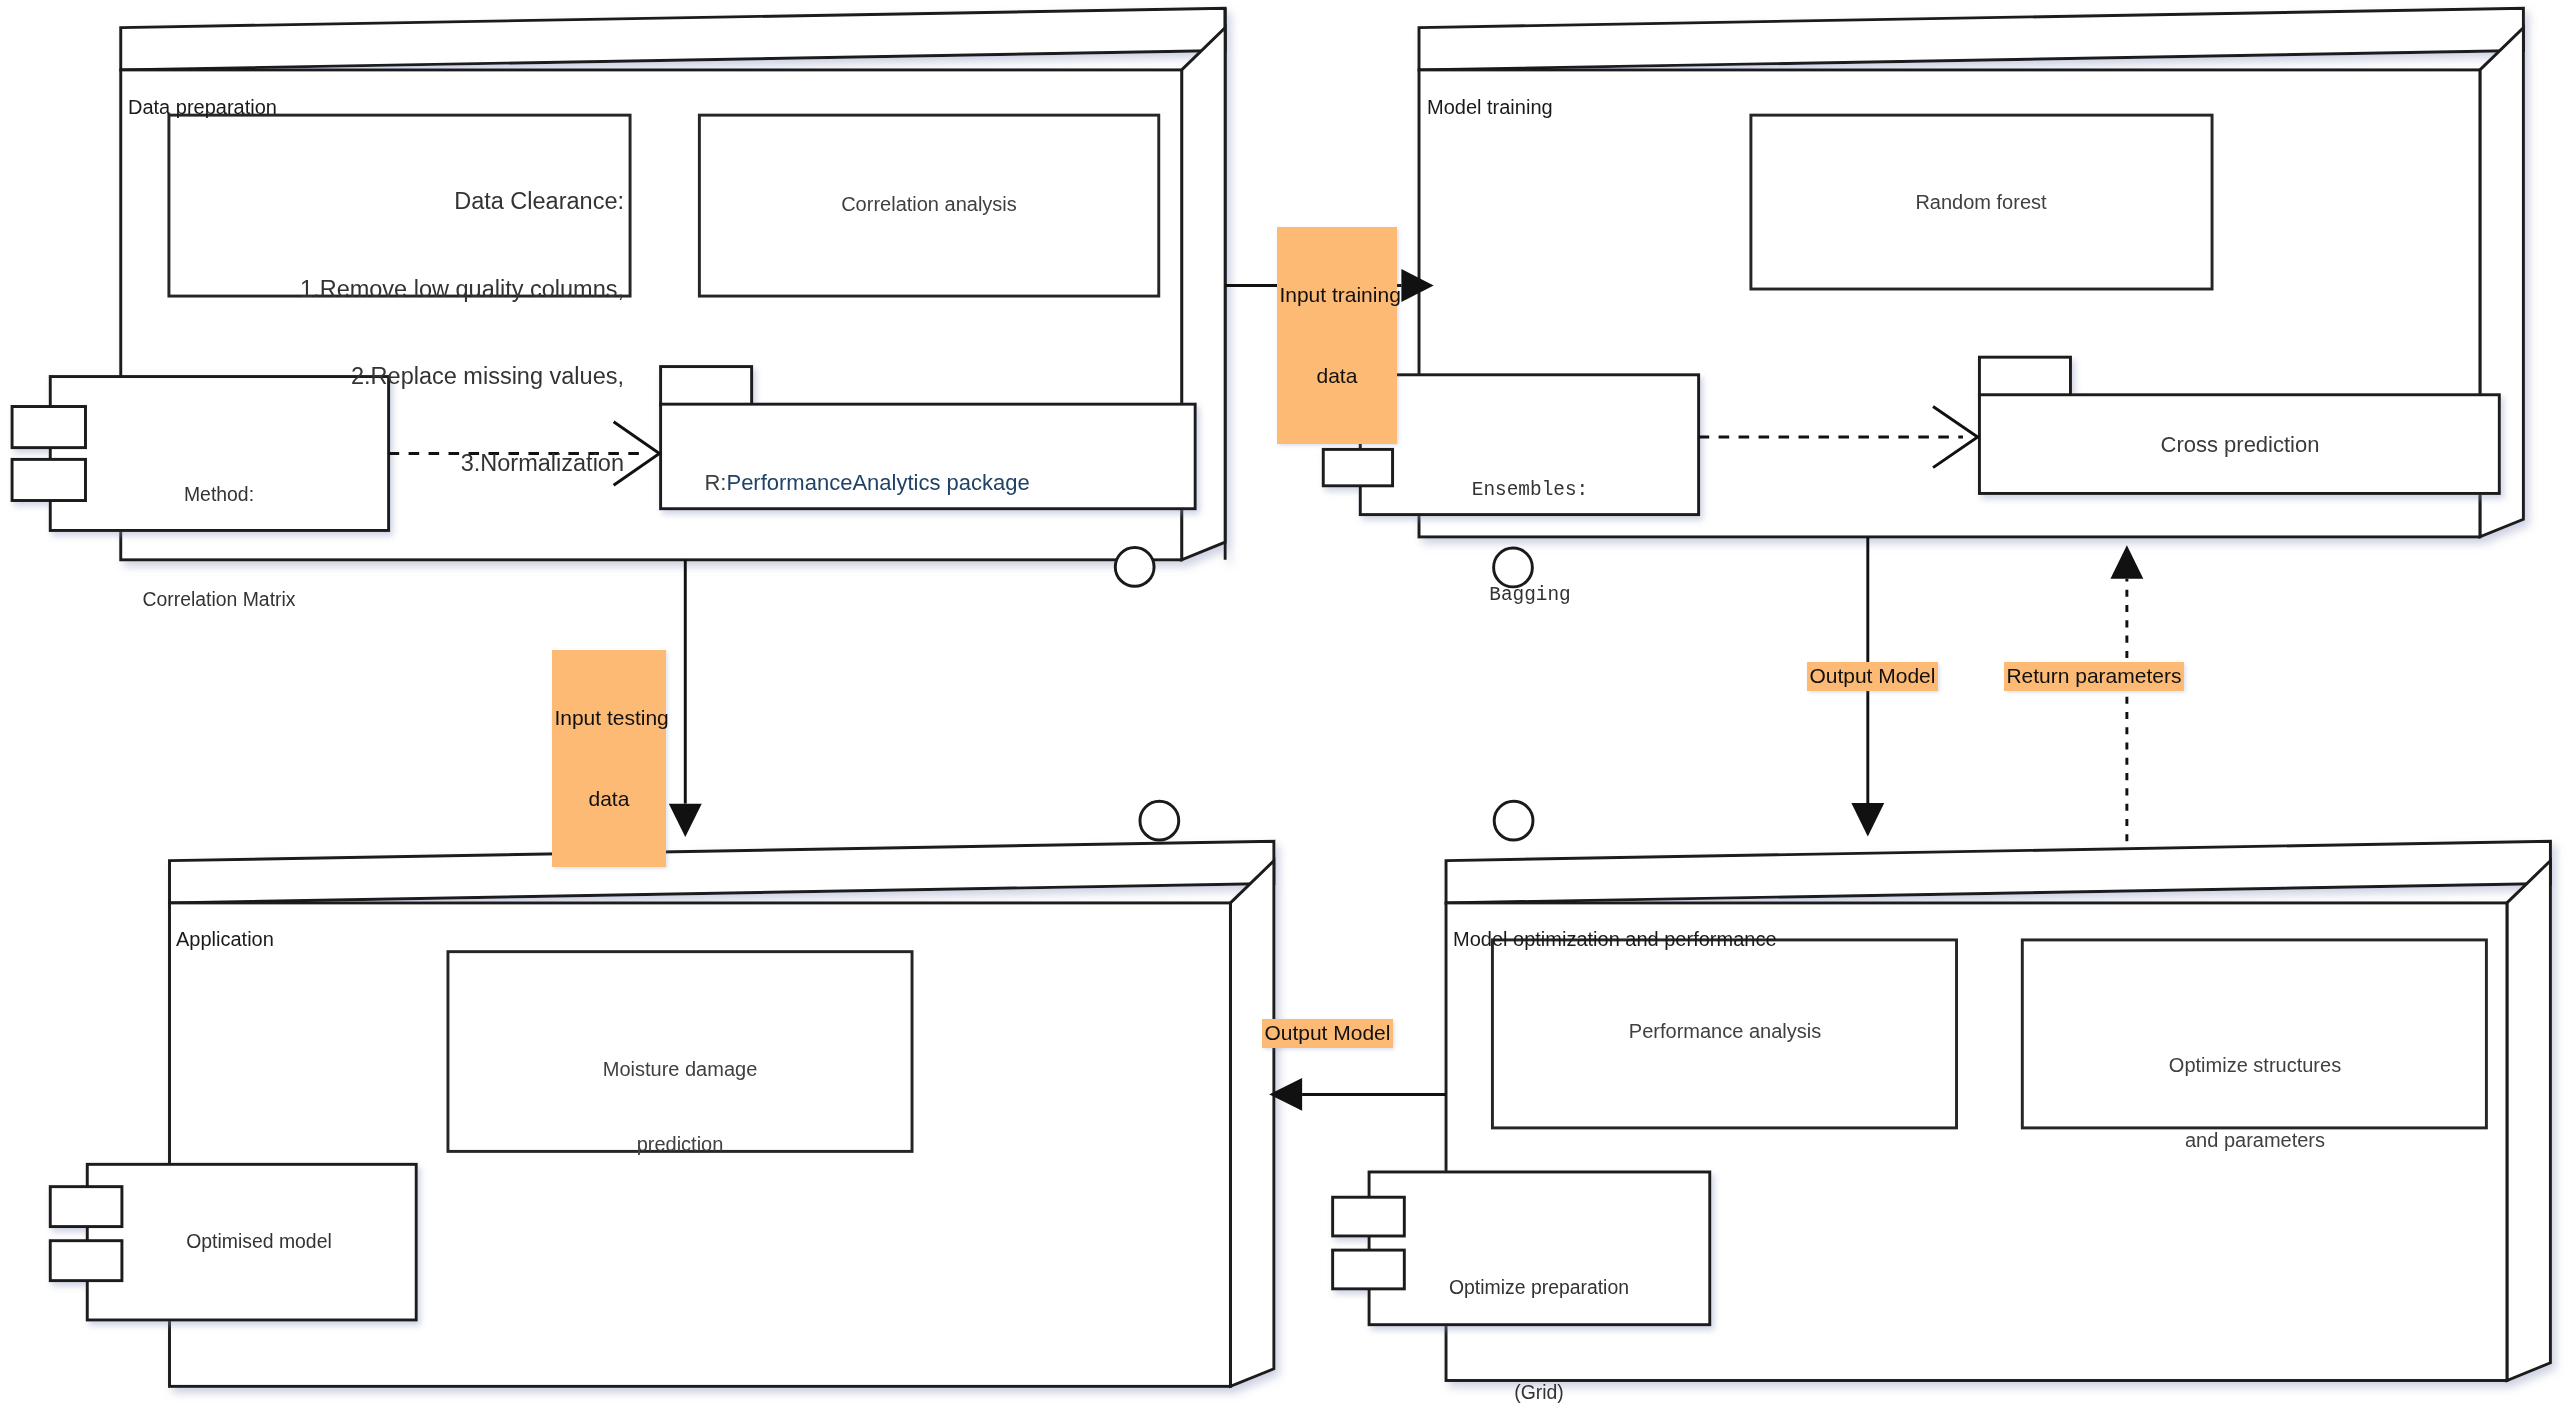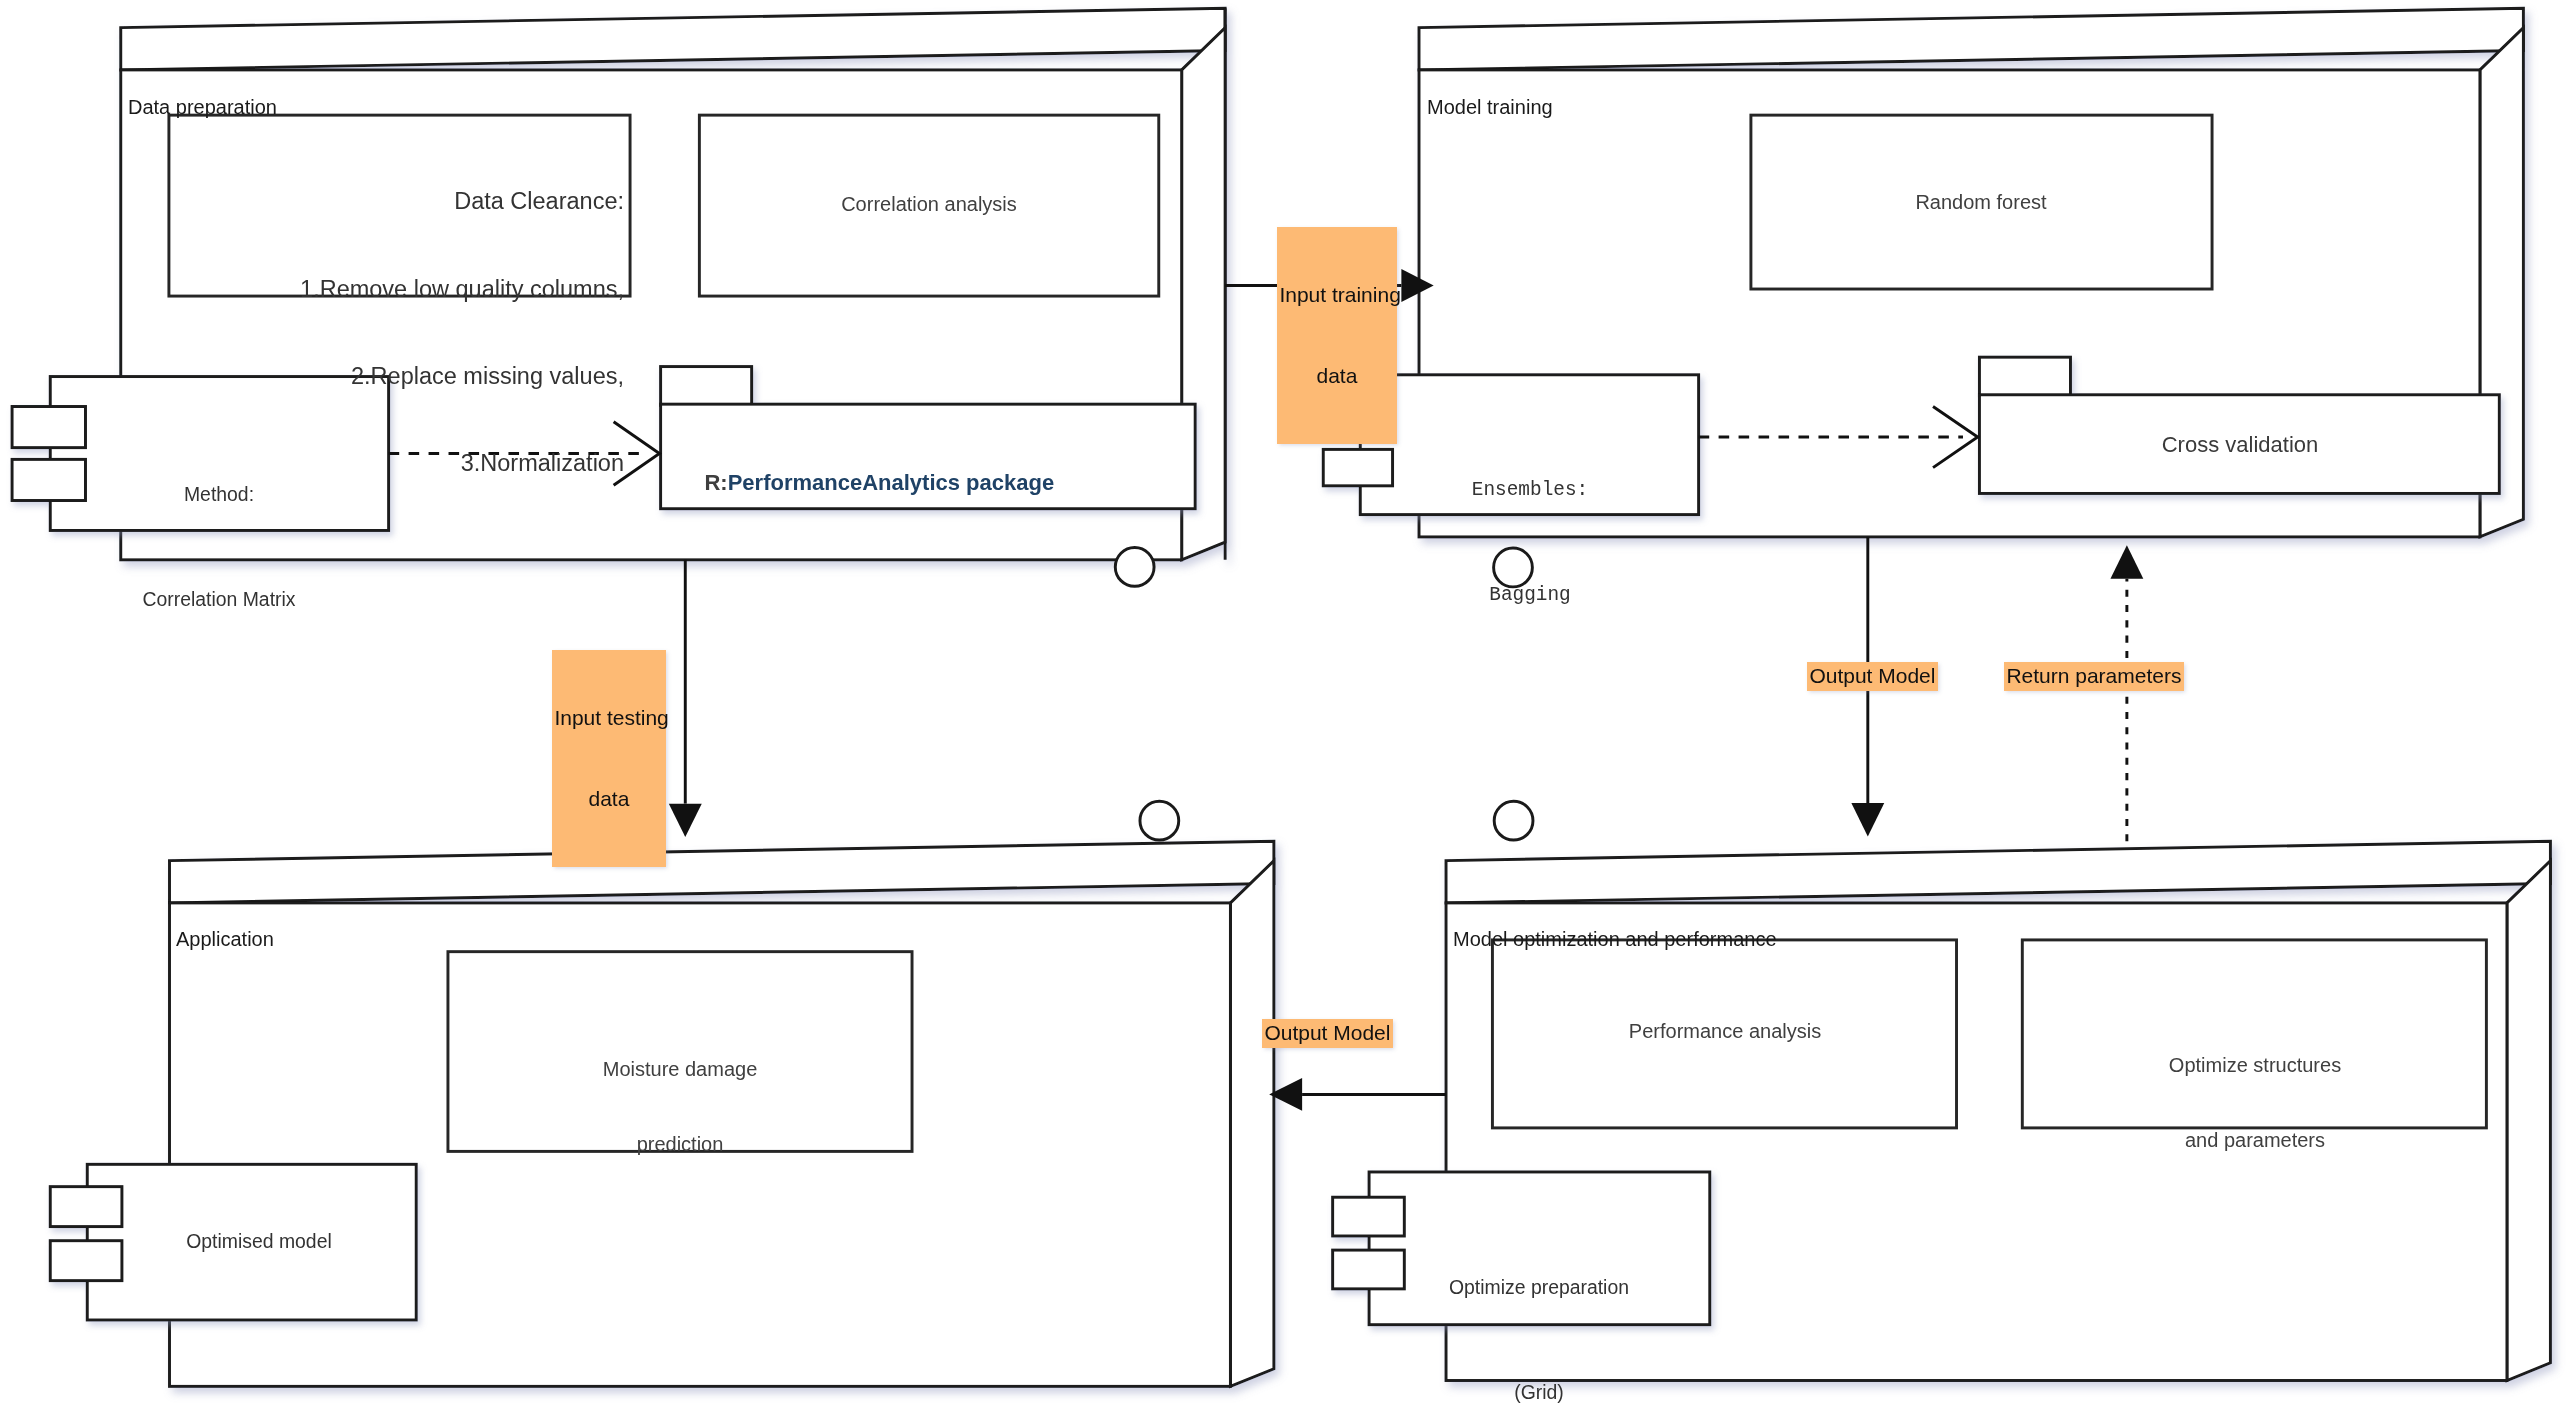--- a/index.html
+++ b/index.html
@@ -275,32 +275,32 @@
     <div>3.Normalization</div>
   </div>
 
   <div class="txt box-label ctr" style="left:929px; top:192px; width:447px;">Correlation analysis</div>
 
   <div class="txt comp-label ctr" style="left:219px; top:407px; width:329px;">
     <div>Method:</div>
     <div>Correlation Matrix</div>
   </div>
 
-  <div class="txt pkg-inner-label" style="left:680px; top:444px;font-weight:bold;">
+  <div class="txt pkg-inner-label" style="left:680px; top:444px;">
     <span class="r-prefix">R:</span><span class="r-blue">PerformanceAnalytics package</span>
   </div>
 
   <div class="txt box-label ctr" style="left:1981px; top:190px; width:447px;">Random forest</div>
 
   <div class="txt comp-label ctr" style="left:1530px; top:403px; width:329px;font-family:Liberation Mono, monospace;">
     <div>Ensembles:</div>
     <div>Bagging</div>
   </div>
 
-  <div class="txt pkg-inner-label ctr" style="left:2240px; top:432px; width:505px;">Cross validation</div>
+  <div class="txt pkg-inner-label ctr" style="left:2240px; top:432px; width:505px;">Cross prediction</div>
 
   <div class="txt box-label ctr" style="left:680px; top:1007px; width:458px;">
     <div>Moisture damage</div>
     <div>prediction</div>
   </div>
 
   <div class="txt comp-label ctr" style="left:259px; top:1224px; width:323px;">Optimised model</div>
 
   <div class="txt box-label ctr" style="left:1725px; top:1019px; width:458px;">Performance analysis</div>
 

